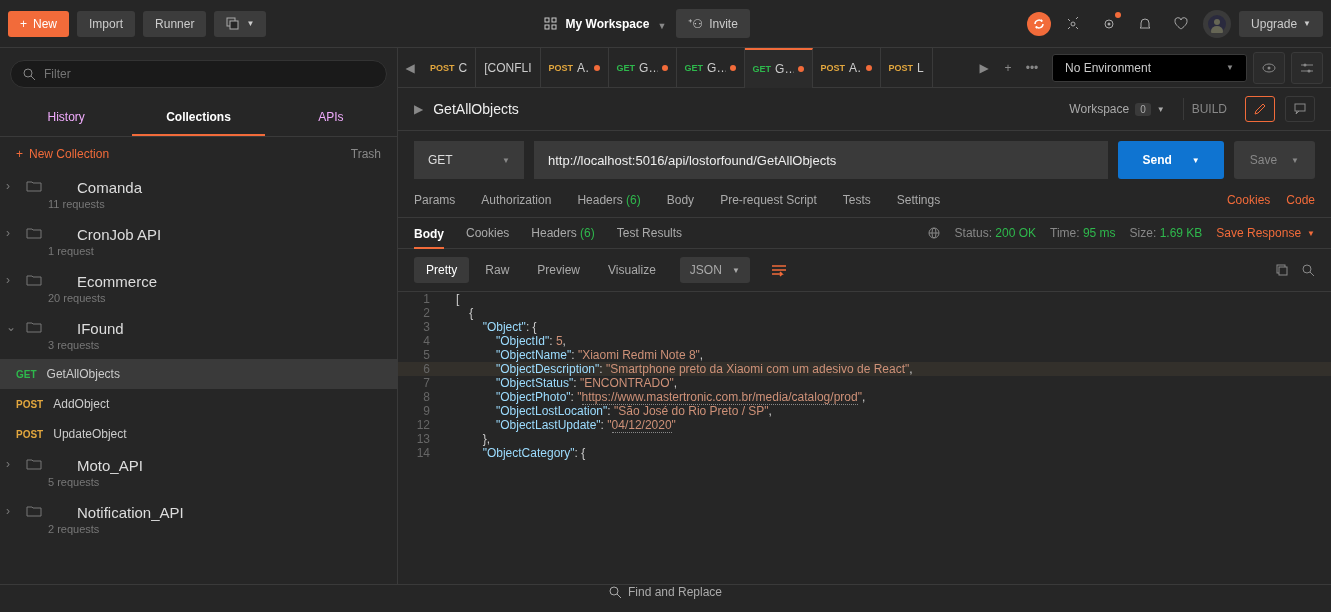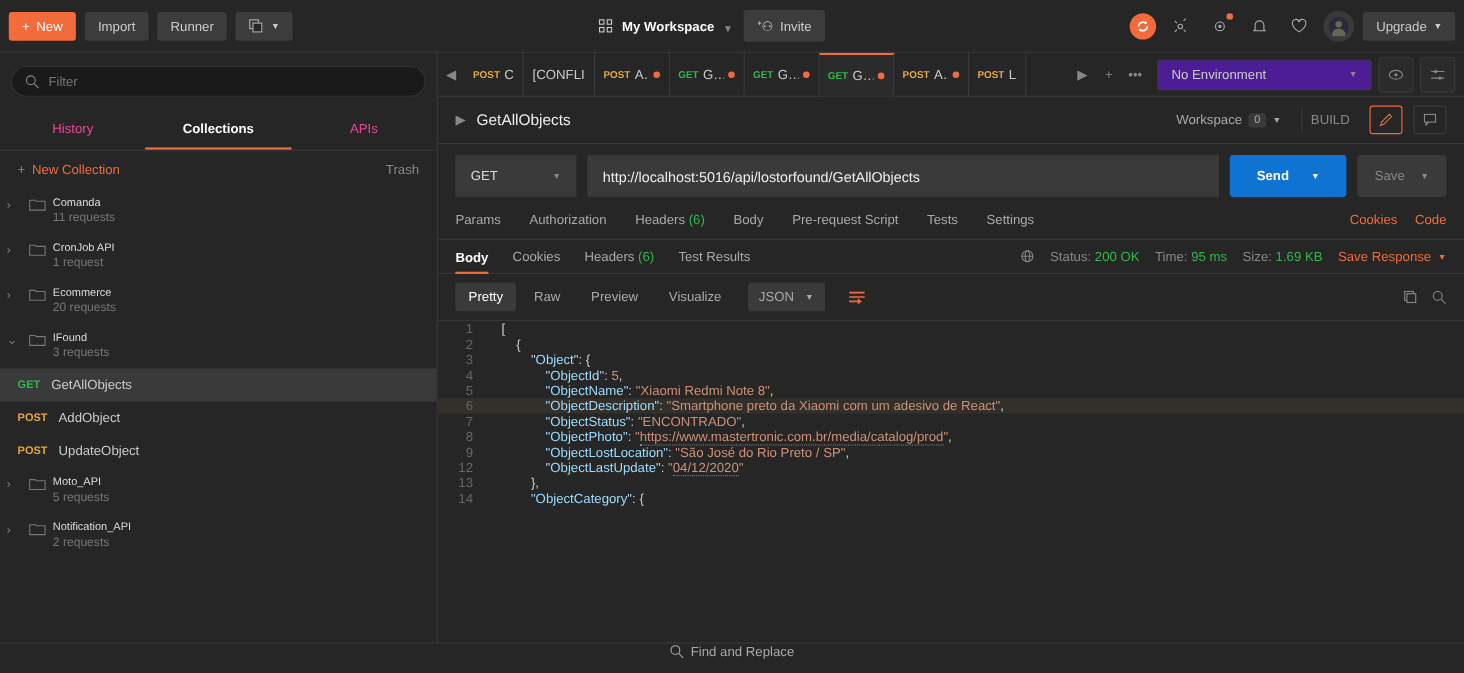--- a/index.html
+++ b/index.html
@@ -11,49 +11,49 @@
 .topbar .center { flex: 1; display: flex; justify-content: center; align-items: center; gap: 10px; }
 .workspace { display: flex; align-items: flex-end; gap: 8px; color: #fff; font-size: 14px; font-weight: 600; }
 .icon-btn { width: 28px; height: 28px; display: flex; align-items: center; justify-content: center; cursor: pointer; color: #999; border-radius: 3px; }
 .sync-badge { width: 24px; height: 24px; border-radius: 50%; background: #f26b3a; display: flex; align-items: center; justify-content: center; color: #fff; }
 .main { display: flex; height: calc(100% - 48px - 28px); }
 .sidebar { width: 398px; background: #262626; border-right: 1px solid #3a3a3a; display: flex; flex-direction: column; justify-content: center; }
 .filter-box { padding: 12px 10px; }
 .filter-input-wrap { background: #1a1a1a; border: 1px solid #333; border-radius: 20px; padding: 6px 12px; display: flex; align-items: center; gap: 8px; }
 .filter-input-wrap input { background: none; border: none; outline: none; color: #ccc; flex: 1; }
 .sidebar-tabs { display: flex; border-bottom: 1px solid #3a3a3a; }
-.sidebar-tab { flex: 1; text-align: center; padding: 10px; cursor: pointer; color: #ec4899; }
+.sidebar-tab { flex: 1; text-align: center; padding: 10px; cursor: pointer; color: #f0abfc; }
 .sidebar-tab.active { color: #fff; border-bottom: 2px solid #f26b3a; font-weight: 600; }
 .newcoll-row { display: flex; align-items: center; justify-content: space-between; padding: 10px 16px; }
 .newcoll { color: #f26b3a; display: flex; align-items: center; gap: 6px; cursor: pointer; }
 .trash { color: #888; cursor: pointer; }
 .coll-list { flex: 1; overflow-y: auto; }
 .coll-item { padding: 8px 10px 8px 6px; display: flex; align-items: flex-start; gap: 6px; cursor: pointer; }
 .coll-chevron { width: 14px; color: #777; }
 .coll-folder { width: 16px; color: #777; }
-.coll-text .name { color: #ddd; font-size: 10px; }
+.coll-text .name { color: #ddd; font-size: 15px; margin-left: 29px; }
 .coll-text .count { color: #777; font-size: 11px; margin-top: 2px; }
 .req-item { padding: 8px 10px 8px 16px; display: flex; align-items: center; gap: 10px; cursor: pointer; }
 .req-item.active { background: #3a3a3a; }
 .method { font-size: 10px; font-weight: 700; }
 .method.get { color: #2eb84c; }
 .method.post { color: #e3a73e; }
 .content { flex: 1; display: flex; flex-direction: column; overflow: hidden; }
 .tabbar-row { display: flex; align-items: center; border-bottom: 1px solid #3a3a3a; background: #262626; height: 40px; }
 .tab-nav { width: 24px; text-align: center; color: #888; cursor: pointer; }
 .tabs-strip { display: flex; flex: 1; overflow: hidden; }
 .req-tab { padding: 0 8px; height: 40px; display: flex; align-items: center; gap: 4px; border-right: 1px solid #3a3a3a; cursor: pointer; position: relative; font-size: 11px; white-space: nowrap; max-width: 68px; }
 .req-tab .tab-label { overflow: hidden; text-overflow: ellipsis; white-space: nowrap; flex: 1; }
 .req-tab.active { border-top: 2px solid #f26b3a; background: #2b2b2b; }
 .req-tab .dot { width: 6px; height: 6px; border-radius: 50%; background: #f26b3a; flex-shrink: 0; }
 .req-tab .tmethod { font-size: 9px; font-weight: 700; }
 .req-tab .tmethod.get { color: #2eb84c; }
 .req-tab .tmethod.post { color: #e3a73e; }
 .env-box { padding: 4px 8px; display: flex; align-items: center; gap: 6px; }
-.env-sel { background: #4c1d95; border: 1px solid #3a3a3a; padding: 6px 12px; border-radius: 3px; display: flex; align-items: center; justify-content: space-between; gap: 40px; cursor: pointer; width: 195px; }
+.env-sel { background: #000000; border: 1px solid #3a3a3a; padding: 6px 12px; border-radius: 3px; display: flex; align-items: center; justify-content: space-between; gap: 40px; cursor: pointer; width: 195px; }
 .env-tool { width: 32px; height: 32px; background: #2b2b2b; border: 1px solid #3a3a3a; border-radius: 3px; display: flex; align-items: center; justify-content: center; cursor: pointer; color: #888; }
 .req-header { display: flex; align-items: center; padding: 8px 16px; border-bottom: 1px solid #3a3a3a; gap: 10px; }
 .req-header .caret { color: #888; cursor: pointer; }
 .req-header .title { color: #eee; font-size: 14px; }
 .req-header .spacer { flex: 1; }
 .examples { color: #aaa; display: flex; align-items: center; gap: 6px; cursor: pointer; }
 .examples .badge { background: #3a3a3a; padding: 1px 5px; border-radius: 3px; font-size: 10px; }
 .build { color: #888; padding: 4px 8px; border-left: 1px solid #3a3a3a; margin-left: 8px; }
 .hdr-btn { width: 30px; height: 26px; border: 1px solid #3a3a3a; border-radius: 3px; display: flex; align-items: center; justify-content: center; cursor: pointer; color: #888; }
 .hdr-btn.orange { color: #f26b3a; border-color: #f26b3a; }

